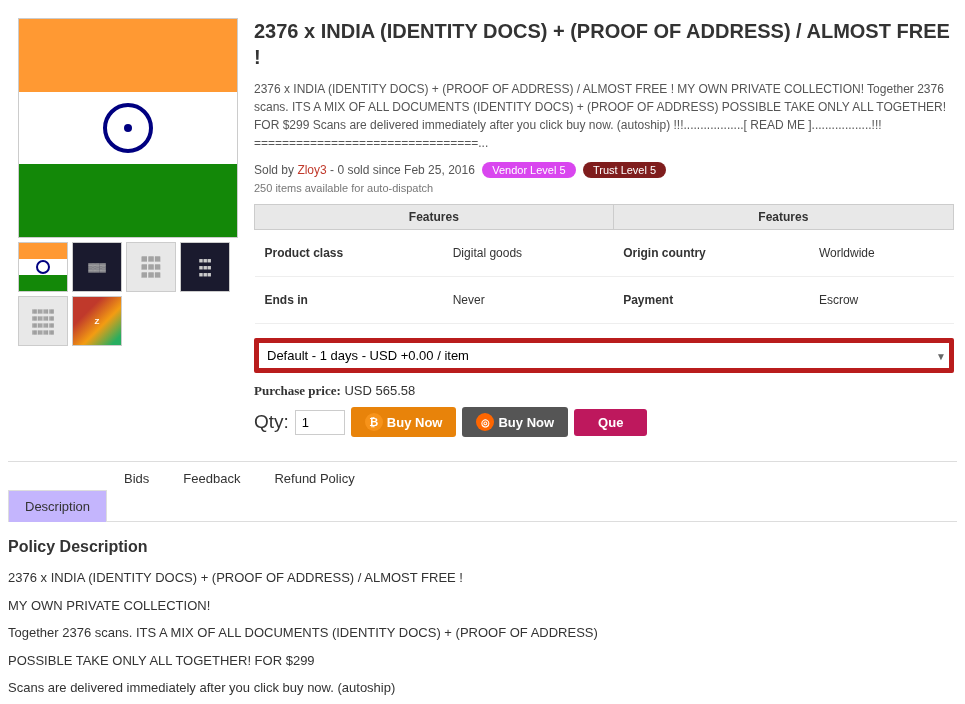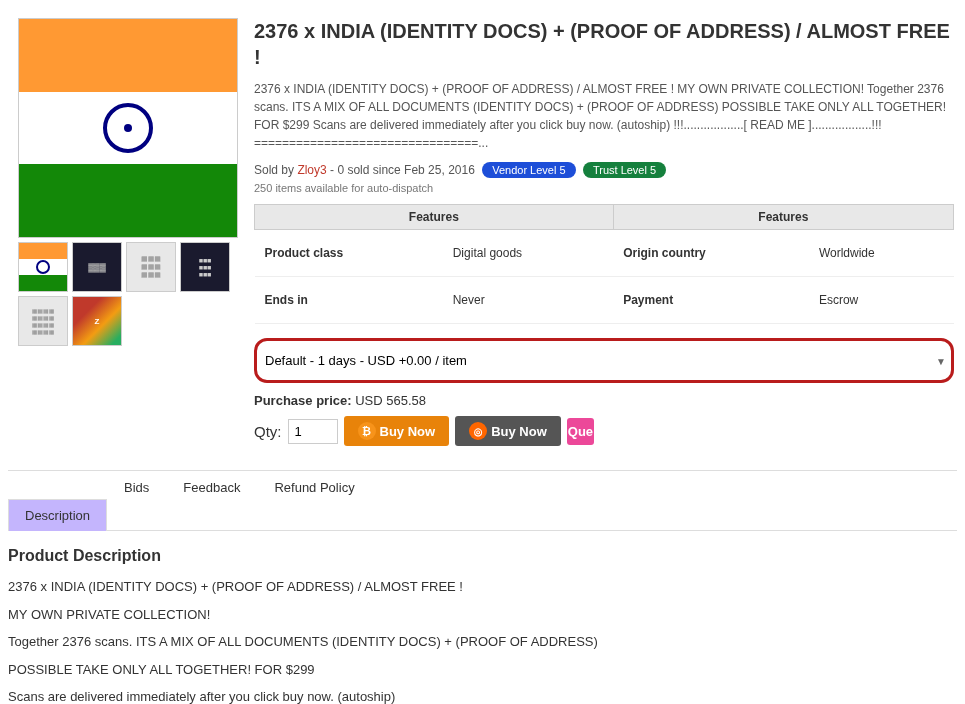--- a/index.html
+++ b/index.html
@@ -22,46 +22,46 @@
 
     .info-section { flex: 1; }
 
     .product-title { font-size: 20px; font-weight: bold; color: #333; margin-bottom: 10px; line-height: 1.3; }
 
     .product-description-text { font-size: 12px; color: #555; margin-bottom: 10px; line-height: 1.5; }
 
     .seller-info { font-size: 12px; color: #555; margin-bottom: 4px; }
     .seller-link { color: #c0392b; text-decoration: none; }
     .badge { display: inline-block; padding: 2px 10px; border-radius: 10px; font-size: 11px; color: white; margin-left: 4px; }
-    .badge-vendor { background: #1d4ed8; }
-    .badge-trust { background: #15803d; }
+    .badge-vendor { background: #d946ef; }
+    .badge-trust { background: #7f1d1d; }
     .auto-dispatch { font-size: 11px; color: #777; margin-bottom: 10px; }
 
     .features-table { width: 100%; border-collapse: collapse; margin-bottom: 14px; font-size: 12px; }
     .features-table th { background: #e8e8e8; padding: 5px 10px; text-align: center; font-weight: bold; border: 1px solid #ccc; }
     .features-table td { padding: 16px 10px; border-bottom: 1px solid #eee; }
     .features-table td:first-child { font-weight: bold; color: #333; }
     .features-table td:nth-child(3) { font-weight: bold; color: #333; }
 
     .dropdown-row { margin-bottom: 10px; }
-    .dropdown-select { width: 700px; padding: 12px 8px; border: 3px solid #b91c1c; border-radius: 13px; font-size: 13px; background: #fff; appearance: none; -webkit-appearance: none; cursor: pointer; }
+    .dropdown-select { width: 700px; padding: 5px 8px; border: 5px solid #b91c1c; border-radius: 2px; font-size: 13px; background: #fff; appearance: none; -webkit-appearance: none; cursor: pointer; }
     .dropdown-wrapper { position: relative; display: inline-block; }
     .dropdown-wrapper::after { content: '▼'; position: absolute; right: 8px; top: 50%; transform: translateY(-50%); font-size: 10px; pointer-events: none; color: #666; }
 
     .price-row { margin-bottom: 8px; font-size: 13px; }
-    .price-label { font-weight: bold; }
+    .price-label { font-weight: bold; font-family: Liberation Serif, serif; }
     .price-value { color: #333; }
 
     .buy-row { display: flex; align-items: center; gap: 6px; margin-bottom: 4px; }
-    .qty-label { font-size: 15px; }
+    .qty-label { font-size: 19px; }
     .qty-input { width: 50px; padding: 4px 6px; border: 1px solid #ccc; font-size: 13px; }
     .btn-buy-btc { background: #e8830a; color: white; border: none; padding: 6px 14px; border-radius: 3px; cursor: pointer; font-size: 13px; font-weight: bold; display: flex; align-items: center; gap: 4px; }
     .btn-buy-xmr { background: #e8830a; color: white; border: none; padding: 6px 14px; border-radius: 3px; cursor: pointer; font-size: 13px; font-weight: bold; display: flex; align-items: center; gap: 4px; }
     .btn-buy-xmr { background: #555; }
-    .btn-queue { background: #ec4899; color: white; border: none; padding: 6px 1px; border-radius: 3px; cursor: pointer; font-size: 13px; font-weight: bold; }
+    .btn-queue { background: #be185d; color: white; border: none; padding: 6px 24px; border-radius: 3px; cursor: pointer; font-size: 13px; font-weight: bold; }
 
     .btc-icon { display: inline-flex; align-items: center; justify-content: center; width: 18px; height: 18px; background: #f7931a; border-radius: 50%; color: white; font-weight: bold; font-size: 11px; }
     .xmr-icon { display: inline-flex; align-items: center; justify-content: center; width: 18px; height: 18px; background: #ff6600; border-radius: 50%; color: white; font-size: 10px; }
 
     .crypto-rates { font-size: 11px; color: #666; margin-top: 4px; }
 
     .tabs-section { border-top: 1px solid #ddd; margin-top: 10px; }
     .tabs-bar { display: flex; border-bottom: 1px solid #ddd; }
     .tab { padding: 8px 16px; font-size: 13px; cursor: pointer; border: 1px solid transparent; border-bottom: none; margin-bottom: -1px; text-decoration: none; color: #333; }
     .tab.active { background: #c4b5fd; border-color: #ddd; border-bottom-color: #fff; font-weight: normal; margin-top: 28px; }
@@ -185,21 +185,21 @@
   </div>
 
   <div class="tabs-section">
     <div class="tabs-bar" id="tabs-bar">
     <a class="tab active" href="#">Description</a>
         <a class="tab" href="#">Bids</a>
         <a class="tab" href="#">Feedback</a>
         <a class="tab" href="#">Refund Policy</a>
       </div>
     <div class="tab-content">
-      <div class="product-desc-title">Product Description</div>
+      <div class="product-desc-title">Policy Description</div>
       <div id="desc-lines">
           <p class="product-desc-line">2376 x INDIA (IDENTITY DOCS) + (PROOF OF ADDRESS) / ALMOST FREE !</p>
           <p class="product-desc-line">MY OWN PRIVATE COLLECTION!</p>
           <p class="product-desc-line">Together 2376 scans. ITS A MIX OF ALL DOCUMENTS (IDENTITY DOCS) + (PROOF OF ADDRESS)</p>
           <p class="product-desc-line">POSSIBLE TAKE ONLY ALL TOGETHER! FOR $299</p>
           <p class="product-desc-line">Scans are delivered immediately after you click buy now. (autoship)</p>
         </div>
     </div>
   </div>
 </div>

